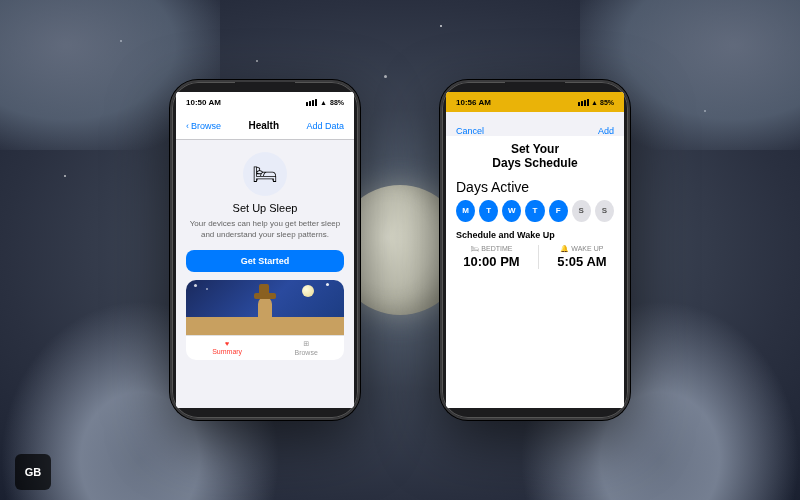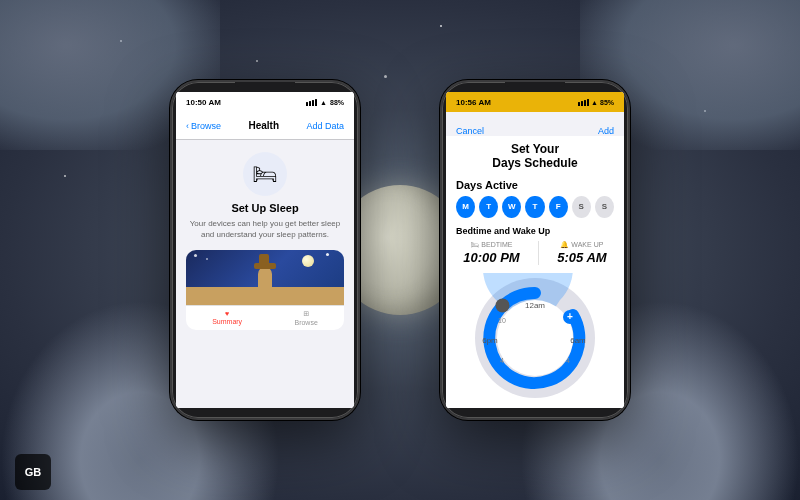--- a/index.html
+++ b/index.html
@@ -222,21 +222,21 @@
       background: #e8ecf8;
       margin: 0 auto 6px;
       display: flex;
       align-items: center;
       justify-content: center;
       font-size: 20px;
     }
 
     .sleep-setup-title {
       font-size: 11px;
-      font-weight: 700;
+      font-weight: 400;
       color: #000;
       margin-bottom: 4px;
     }
 
     .sleep-setup-desc {
       font-size: 8px;
       color: #666;
       line-height: 1.4;
       margin-bottom: 10px;
       text-align: center;
@@ -350,22 +350,22 @@
     .schedule-title {
       font-size: 12px;
       font-weight: 800;
       color: #000;
       text-align: center;
       line-height: 1.2;
       margin-bottom: 8px;
     }
 
     .days-section-label {
-      font-size: 11px;
-      font-weight: 700;
+      font-size: 14px;
+      font-weight: 400;
       color: #000;
       margin-bottom: 5px;
     }
 
     .days-row {
       display: flex;
       gap: 4px;
       margin-bottom: 8px;
     }
 
@@ -411,21 +411,20 @@
       display: flex;
       align-items: center;
       justify-content: center;
       gap: 2px;
     }
 
     .time-block-value {
       font-size: 13px;
       font-weight: 700;
       color: #000;
-      font-style: italic;
     }
 
     .time-divider {
       width: 0.5px;
       background: #e0e0e0;
       margin: 0 4px;
     }
 
     
     .clock-dial-container {
@@ -518,20 +517,21 @@
         <span class="phone1-navbar-action">Add Data</span>
       </div>
 
       <div class="phone1-content">
         <div class="sleep-icon-area">
           <div class="sleep-icon-circle">
             <span>🛏</span>
           </div>
           <div class="sleep-setup-title">Set Up Sleep</div>
           <div class="sleep-setup-desc">Your devices can help you get better sleep and understand your sleep patterns.</div>
+          <button class="get-started-btn">Get Started</button>
         </div>
 
         <div class="phone1-card">
           <div class="health-illustration">
 
             <div style="position:absolute;top:4px;left:8px;width:3px;height:3px;background:white;border-radius:50%;opacity:0.8;"></div>
             <div style="position:absolute;top:8px;left:20px;width:2px;height:2px;background:white;border-radius:50%;opacity:0.6;"></div>
             <div style="position:absolute;top:3px;right:15px;width:3px;height:3px;background:white;border-radius:50%;opacity:0.9;"></div>
 
             <div style="position:absolute;top:5px;right:30px;width:12px;height:12px;border-radius:50%;background:radial-gradient(circle at 35% 35%, #fffde0, #e8d890);"></div>
@@ -592,64 +592,40 @@
         <div class="days-row">
           <div class="day-circle active">M</div>
           <div class="day-circle active">T</div>
           <div class="day-circle active">W</div>
           <div class="day-circle active">T</div>
           <div class="day-circle active">F</div>
           <div class="day-circle">S</div>
           <div class="day-circle">S</div>
         </div>
 
-        <div class="bedtime-section-label">Bedtime and Wake Up</div>
+        <div class="bedtime-section-label">Schedule and Wake Up</div>
 
         <div class="time-display-row">
           <div class="time-block">
             <div class="time-block-label">
               <span>🛏</span>
               <span>BEDTIME</span>
             </div>
             <div class="time-block-value">10:00 PM</div>
           </div>
           <div class="time-divider"></div>
           <div class="time-block">
             <div class="time-block-label">
               <span>🔔</span>
               <span>WAKE UP</span>
             </div>
             <div class="time-block-value">5:05 AM</div>
           </div>
         </div>
 
-        <div class="clock-dial-container">
-          <svg width="130" height="130" viewBox="0 0 130 130">
-
-            <circle cx="65" cy="65" r="60" fill="#e0e0e8"></circle>
-
-            <path d="M 65 65 L 32.5 32.5 A 45 45 0 1 1 90 27 Z" fill="#007aff" opacity="0.25"></path>
-            <path d="M 65 20 A 45 45 0 1 0 103 42" stroke="#007aff" stroke-width="12" fill="none" stroke-linecap="round"></path>
-
-            <circle cx="65" cy="65" r="38" fill="white"></circle>
-
-            <text x="65" y="35" text-anchor="middle" font-size="8" fill="#555">12am</text>
-            <text x="98" y="50" text-anchor="middle" font-size="7" fill="#888">2</text>
-            <text x="108" y="70" text-anchor="middle" font-size="8" fill="#555">6am</text>
-            <text x="98" y="90" text-anchor="middle" font-size="7" fill="#888">4</text>
-            <text x="32" y="90" text-anchor="middle" font-size="7" fill="#888">4</text>
-            <text x="20" y="70" text-anchor="middle" font-size="8" fill="#555">6pm</text>
-            <text x="32" y="50" text-anchor="middle" font-size="7" fill="#888">10</text>
-
-            <circle cx="32.5" cy="32.5" r="7" fill="#555"></circle>
-
-            <circle cx="100" cy="44" r="7" fill="#007aff"></circle>
-            <text x="100" y="47" text-anchor="middle" font-size="10" fill="white" font-weight="bold">+</text>
-          </svg>
-        </div>
 
       </div>
 
     </div>
   </div>
 
 </div>
 
 <div class="watermark">
   <span>GB</span>

